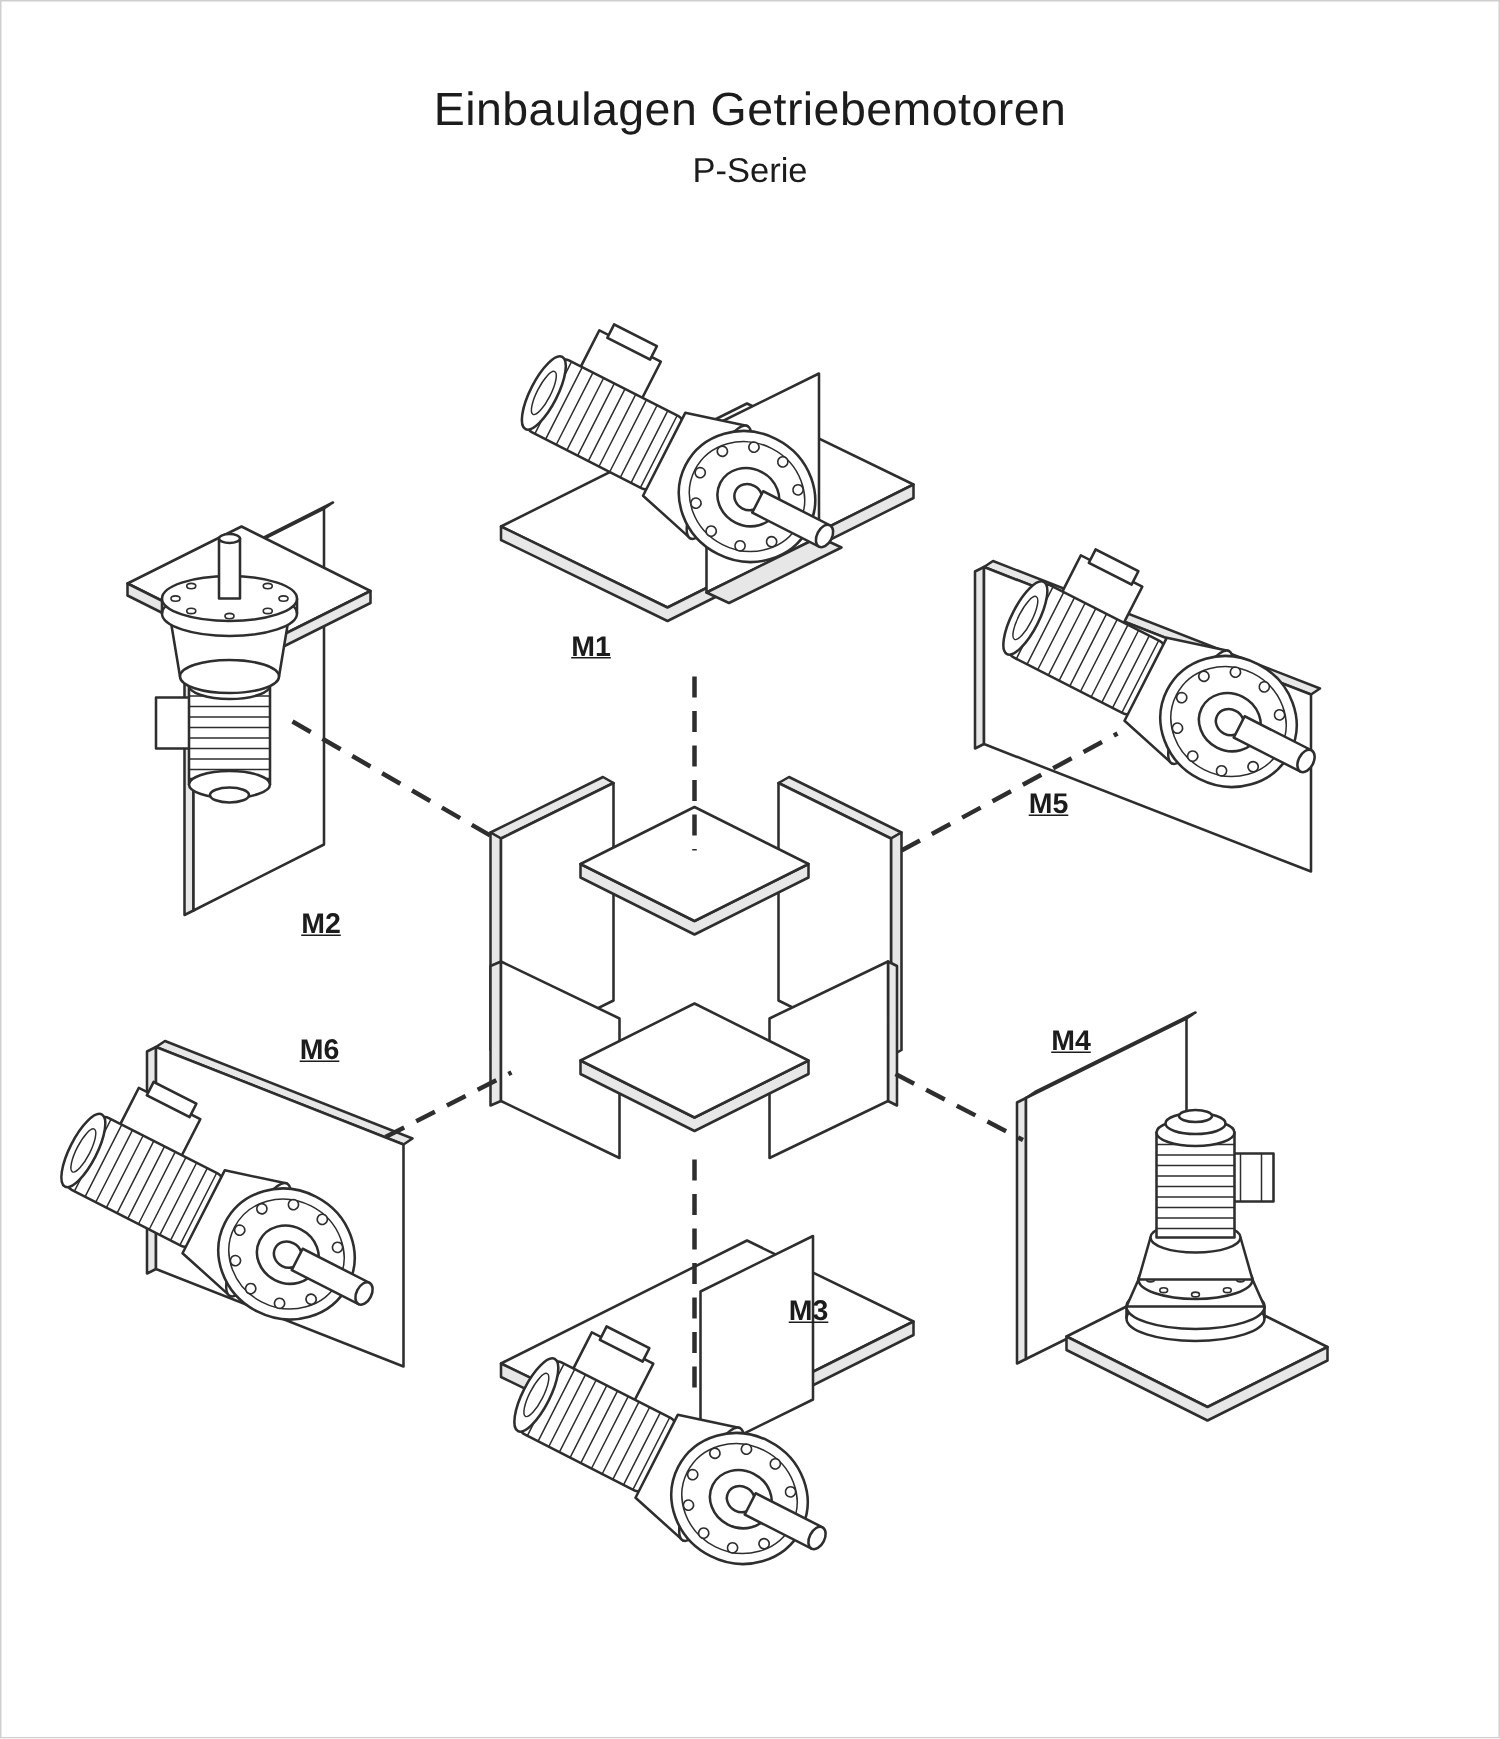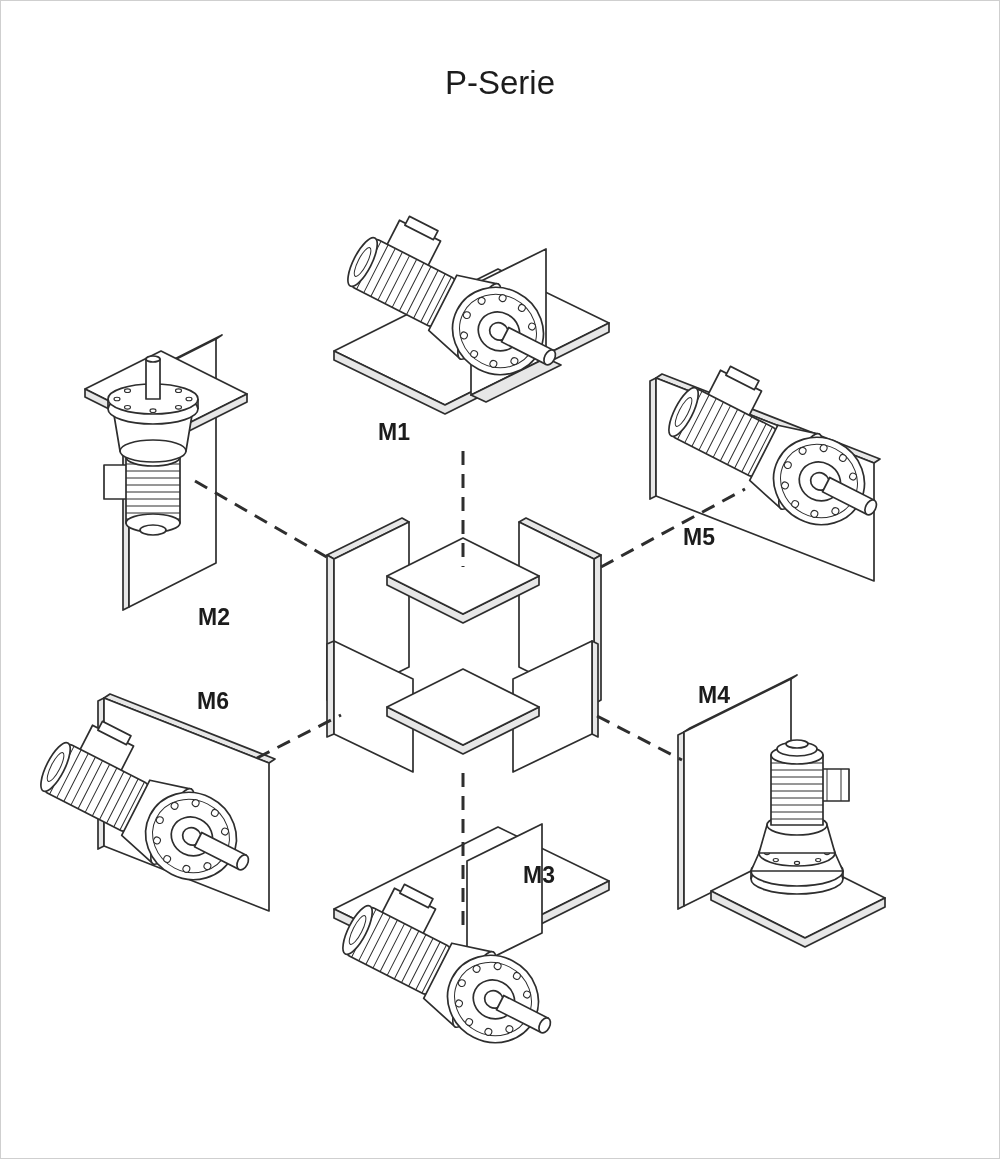--- a/index.html
+++ b/index.html
@@ -5,39 +5,40 @@
   html,body{margin:0;padding:0;background:#ffffff}
   .canvas{
     position:relative;width:1000px;height:1159px;box-sizing:border-box;
     background:var(--background,#ffffff);
     border:1px solid var(--frame,#cfcfcf);
     font-family:"Liberation Sans",sans-serif;
     overflow:hidden;
   }
   .title{position:absolute;top:54px;left:0;width:100%;text-align:center;color:var(--text,#1c1c1c)}
   .title .t1{font-size:31px;letter-spacing:.3px}
-  .title .t2{font-size:33px;margin-top:9px}
+  .title .t2{font-size:23px;margin-top:9px}
   .pos-label{
     position:absolute;transform:translate(-50%,-50%);
-    font-size:23px;font-weight:bold;color:var(--text,#1c1c1c);white-space:nowrap;
+    font-size:19px;font-weight:bold;color:var(--text,#1c1c1c);white-space:nowrap;text-decoration:underline;
   }
   svg.diagram{position:absolute;left:0;top:0;width:1000px;height:1159px}
   .ln{fill:#ffffff;stroke:var(--line,#2e2e2e);stroke-width:1.7;stroke-linejoin:round}
   .sh{fill:var(--shade,#e7e7e7)}
   .thin{fill:none;stroke:var(--line,#2e2e2e);stroke-width:1}
   .edge{fill:none;stroke:var(--line,#2e2e2e);stroke-width:1.7}
   .bolt{fill:#ffffff;stroke:var(--line,#2e2e2e);stroke-width:1.1}
   .dash{stroke:var(--line,#2e2e2e);stroke-width:3;stroke-dasharray:14 9;fill:none}
 </style>
 </head>
 <body>
 
 <div class="canvas">
 
   <div class="title">
+    <div class="t1">Einbaulagen Getriebemotoren</div>
     <div class="t2">P-Serie</div>
   </div>
 
   <svg class="diagram" viewBox="0 0 1000 1159" xmlns="http://www.w3.org/2000/svg" xmlns:xlink="http://www.w3.org/1999/xlink">
     <defs>
 
       <g id="hmotor">
         <rect x="-138" y="-54" width="46" height="30" class="ln"></rect>
         <rect x="-131" y="-62" width="32" height="10" class="ln"></rect>
         <rect x="-152" y="-27" width="92" height="54" rx="5" class="ln"></rect>

